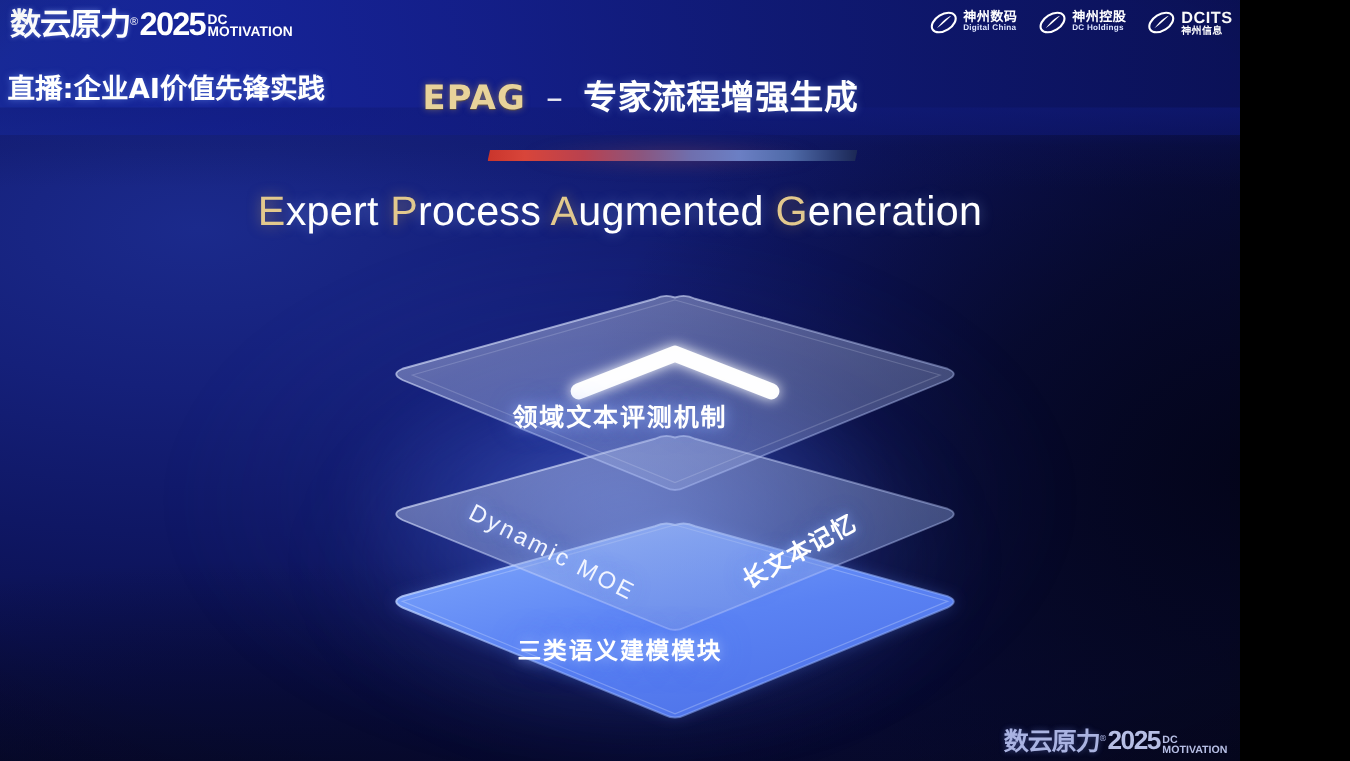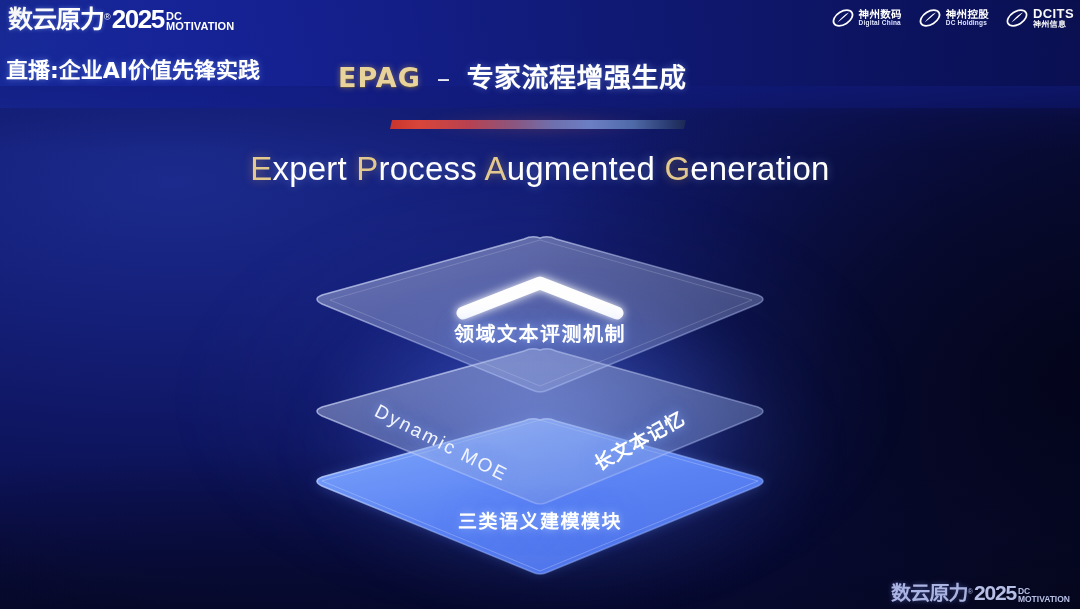--- a/index.html
+++ b/index.html
@@ -1,19 +1,19 @@
 <!DOCTYPE html>
 <html lang="zh-CN"><head>
 <meta charset="utf-8">
 <title>EPAG</title>
 <style>
   html,body{margin:0;padding:0;background:#000;}
   *{box-sizing:border-box;}
   #stage{
-    position:relative;width:1080px;height:609px;overflow:hidden;
+    position:relative;width:992px;height:609px;overflow:hidden;
     font-family:"Liberation Sans","DejaVu Sans",sans-serif;
     background:#0b1150;
   }
   
   .bg-base{
     position:absolute;inset:0;
     background:
       radial-gradient(125% 95% at 16% 30%, #1b2a8c 0%, #15207a 22%, #0f1764 42%, #0a0f4c 62%, #070a34 82%, #05071f 100%);
   }
   .bg-right-dark{

